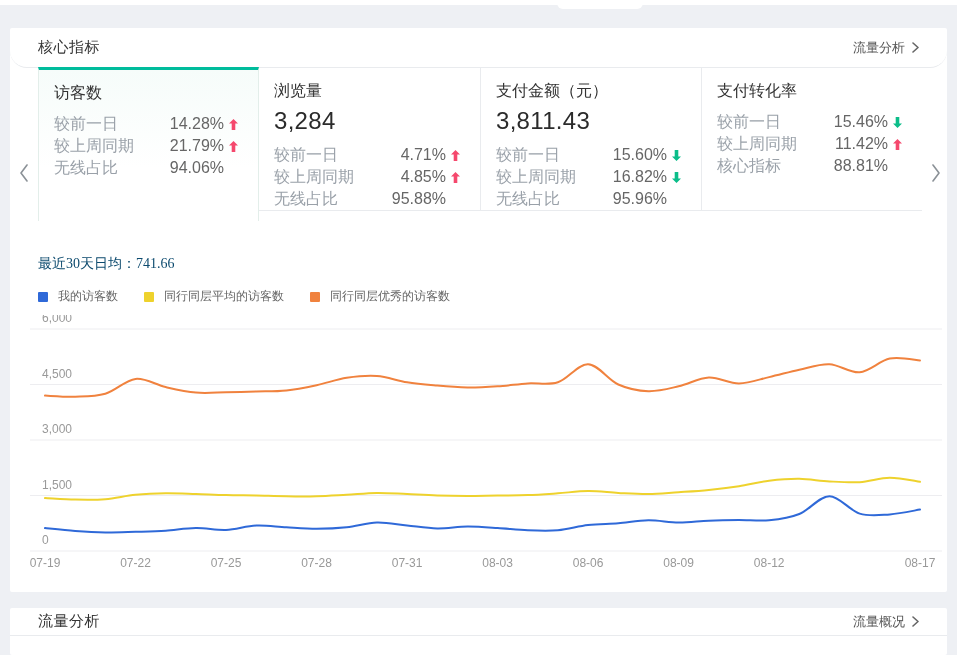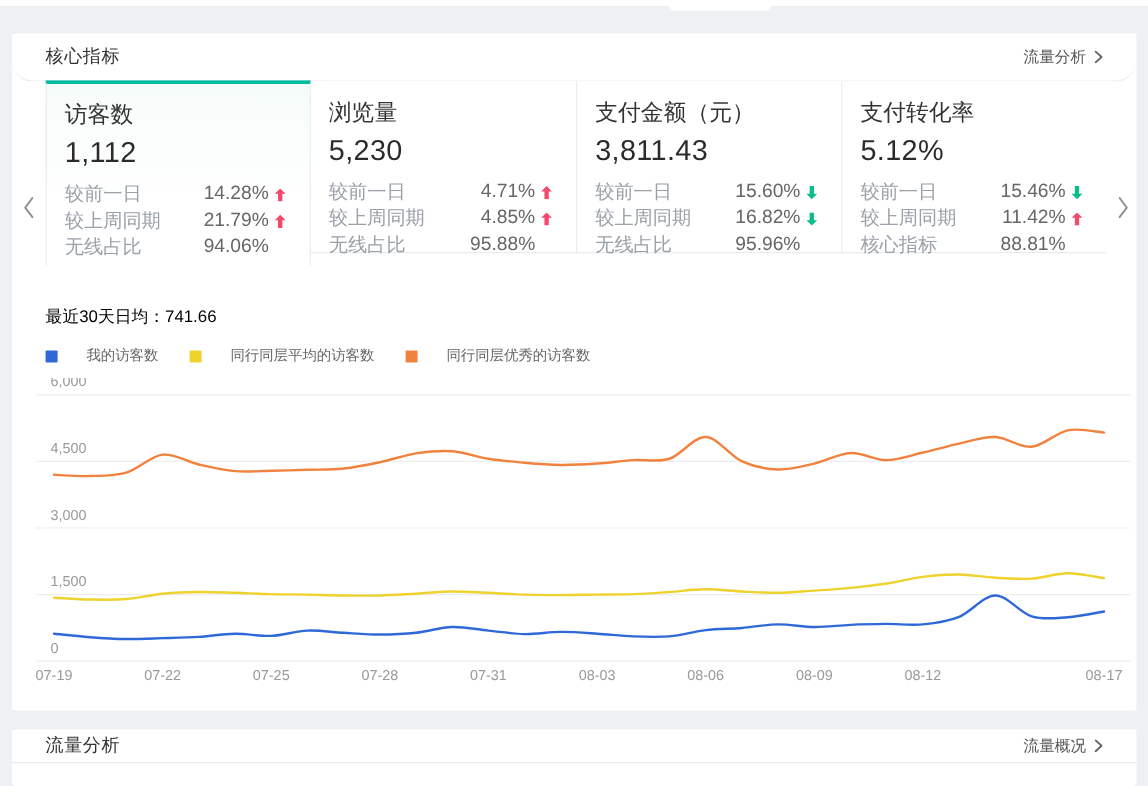--- a/index.html
+++ b/index.html
@@ -35,21 +35,21 @@
     border-bottom:1px solid #e9ebee; position:relative;
   }
   .card.div-left { border-left:1px solid #e9ebee; }
   .card.selected {
     height:154px; margin-top:-1px;
     border:1px solid #e3eeea; border-bottom:none;
     border-top:3px solid #00bc9c;
     background:linear-gradient(180deg, #f6fcfa 0%, #ffffff 65%);
   }
   .cards-filler { flex:1; border-bottom:1px solid #e9ebee; }
-  .card-title { font-size:19px; color:#333; }
+  .card-title { font-size:16px; color:#333; }
   .card-value { font-size:24px; color:#2b2b2b; margin-top:5px; letter-spacing:.3px; }
   .card-rows { margin-top:9px; }
   .crow { display:flex; align-items:center; height:22px; font-size:16px; }
   .crow-label { flex:1; color:#9aa1a9; }
   .crow-value { color:#666; }
   .arrow-slot { width:14px; display:flex; justify-content:flex-end; align-items:center; }
   .arrow-slot svg { display:block; }
   .arrow-up { color:#f5486d; }
   .arrow-down { color:#0bbd89; transform:rotate(180deg); }
   .arrow-hidden { visibility:hidden; }
@@ -57,23 +57,23 @@
   .nav-arrow {
     position:absolute; top:132px; width:22px; height:26px;
     display:flex; align-items:center; justify-content:center;
     color:#8b9197; cursor:pointer;
   }
   .nav-prev { left:3px; }
   .nav-next { right:0px; }
 
   
   .chart-section { padding:34px 0 0 28px; }
-  .avg-label { font-size:14px; color:#000000; }
+  .avg-label { font-size:14px; color:#0c4a6e;font-family:Liberation Serif, serif; }
   .legend { display:flex; gap:26px; margin-top:15px; }
-  .legend-item { display:flex; align-items:center; gap:24px; font-size:12px; color:#666; cursor:pointer;justify-content:center; }
+  .legend-item { display:flex; align-items:center; gap:10px; font-size:12px; color:#666; cursor:pointer;justify-content:center; }
   .swatch { width:10px; height:10px; border-radius:1px; background:#ccc; }
   #chart-wrap { margin:10px 0 0 -8px; width:917px; height:258px; }
 </style>
 </head>
 <body>
 
 <div class="top-strip"></div>
 <div class="top-strip-tab"></div>
 
 <div class="panel main-panel">
@@ -87,21 +87,20 @@
             <polyline points="1,1 6,5.5 1,10" fill="none" stroke="#666" stroke-width="1.6" stroke-linecap="round" stroke-linejoin="round"></polyline>
           </svg>
       </span>
     </div>
   </div>
 
   <div class="cards-row">
 
     <div class="card selected">
       <div class="card-title">访客数</div>
-      <div class="card-value">1,112</div>
       <div class="card-rows">
         <div class="crow">
           <span class="crow-label">较前一日</span>
           <span class="crow-value">14.28%</span>
           <span class="arrow-slot">
               <span class="arrow-up">
                 <svg width="9" height="11" viewBox="0 0 9 11">
                   <path d="M4.5 0 L9 4.5 L6.3 4.5 L6.3 11 L2.7 11 L2.7 4.5 L0 4.5 Z" fill="currentColor"></path>
                 </svg>
               </span>
@@ -127,21 +126,21 @@
                   <path d="M4.5 0 L9 4.5 L6.3 4.5 L6.3 11 L2.7 11 L2.7 4.5 L0 4.5 Z" fill="currentColor"></path>
                 </svg>
               </span>
             </span>
         </div>
       </div>
     </div>
 
     <div class="card">
       <div class="card-title">浏览量</div>
-      <div class="card-value">5,230</div>
+      <div class="card-value">3,284</div>
       <div class="card-rows">
         <div class="crow">
           <span class="crow-label">较前一日</span>
           <span class="crow-value">4.71%</span>
           <span class="arrow-slot">
               <span class="arrow-up">
                 <svg width="9" height="11" viewBox="0 0 9 11">
                   <path d="M4.5 0 L9 4.5 L6.3 4.5 L6.3 11 L2.7 11 L2.7 4.5 L0 4.5 Z" fill="currentColor"></path>
                 </svg>
               </span>
@@ -207,21 +206,20 @@
                   <path d="M4.5 0 L9 4.5 L6.3 4.5 L6.3 11 L2.7 11 L2.7 4.5 L0 4.5 Z" fill="currentColor"></path>
                 </svg>
               </span>
             </span>
         </div>
       </div>
     </div>
 
     <div class="card div-left">
       <div class="card-title">支付转化率</div>
-      <div class="card-value">5.12%</div>
       <div class="card-rows">
         <div class="crow">
           <span class="crow-label">较前一日</span>
           <span class="crow-value">15.46%</span>
           <span class="arrow-slot">
               <span class="arrow-down">
                 <svg width="9" height="11" viewBox="0 0 9 11">
                   <path d="M4.5 0 L9 4.5 L6.3 4.5 L6.3 11 L2.7 11 L2.7 4.5 L0 4.5 Z" fill="currentColor"></path>
                 </svg>
               </span>

